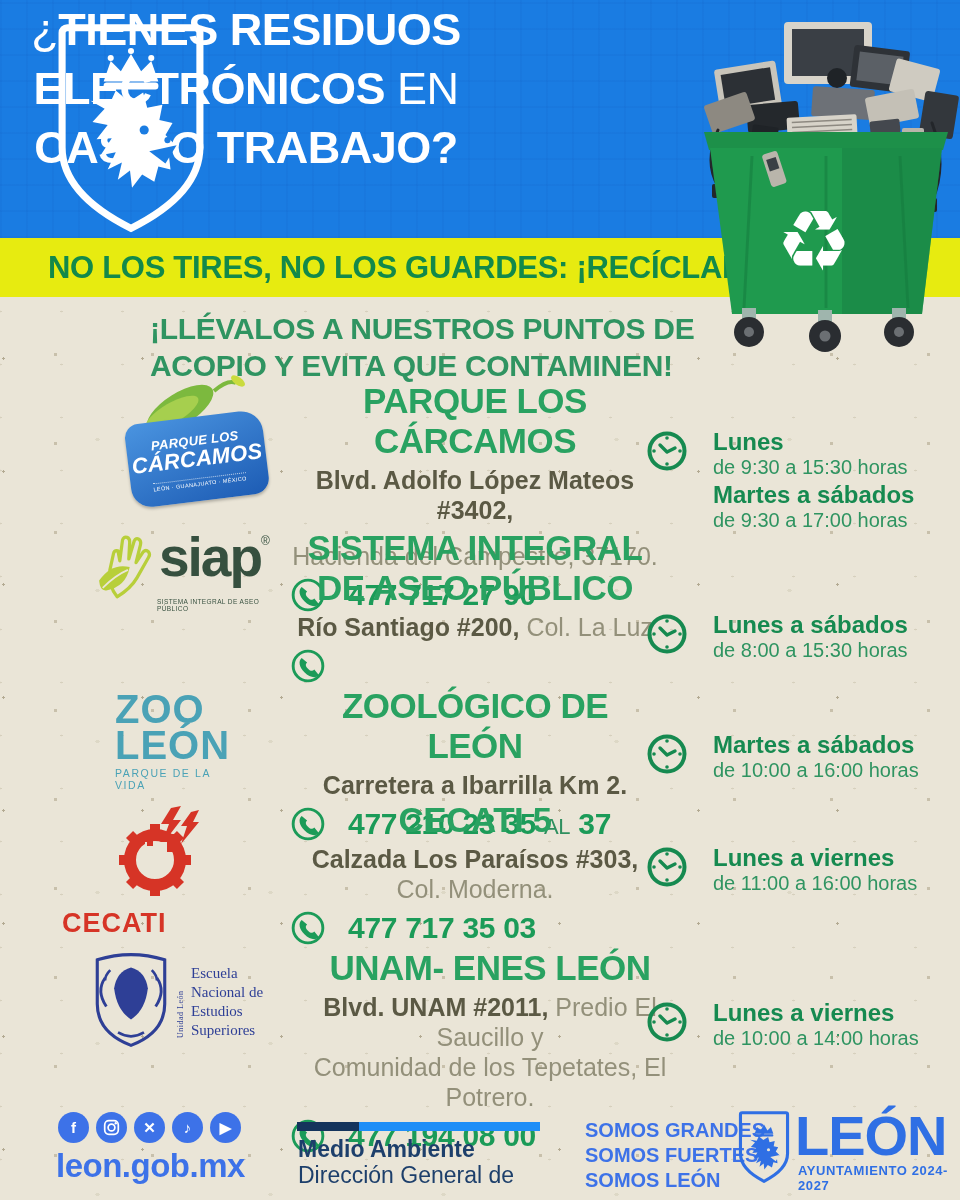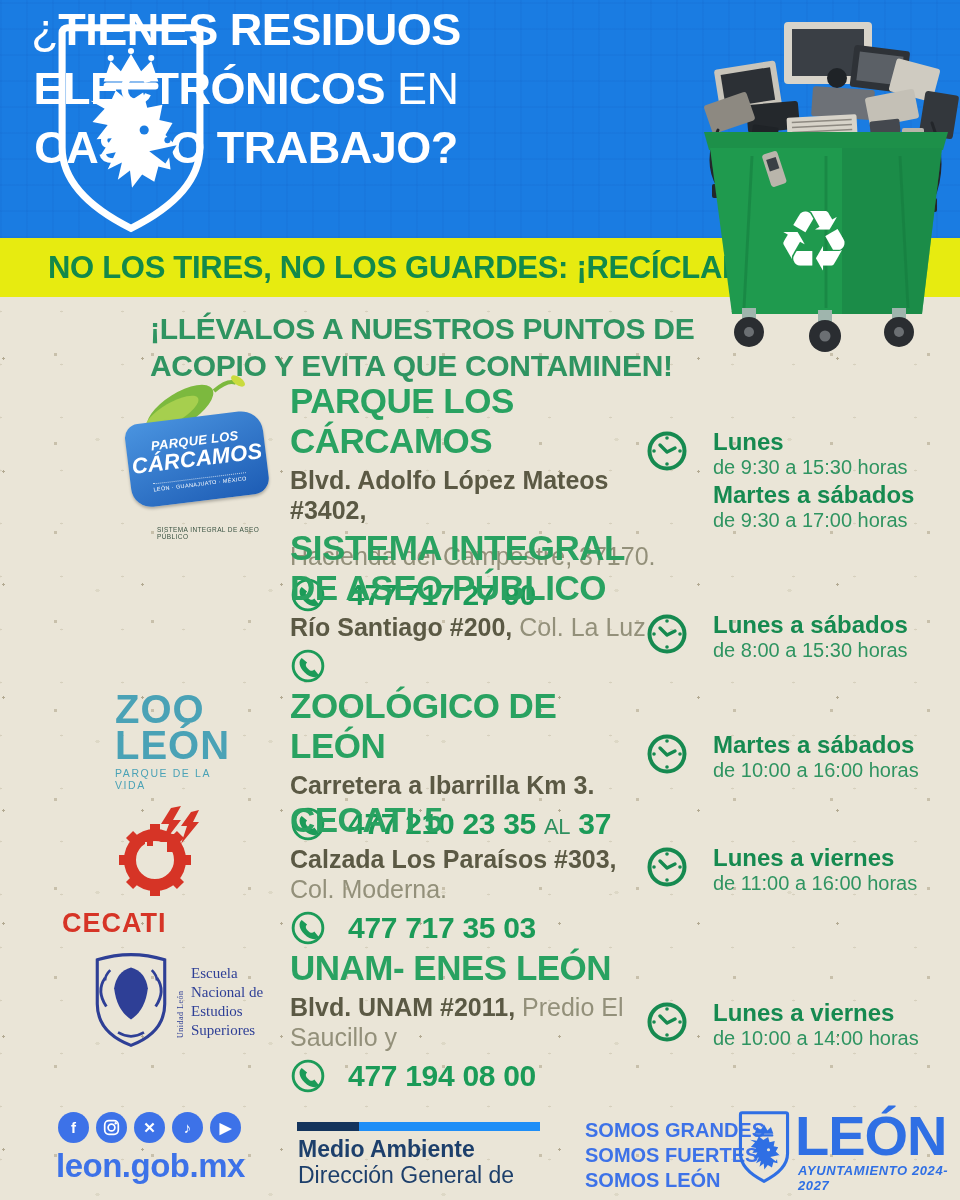--- a/index.html
+++ b/index.html
@@ -36,21 +36,21 @@
     background-position:7px 13px,31px 41px,73px 5px,11px 67px;}
 
   #lead{left:150px;top:13px;width:640px;text-align:left;color:#2f9461;
         font-size:30px;line-height:37px;font-weight:600;letter-spacing:-.3px;}
   #lead b{font-weight:800;}
 
   
   .entry{left:0;width:960px;}
   .e1{top:84px;} .e2{top:231px;} .e3{top:389px;} .e4{top:503px;} .e5{top:651px;}
   .loc-title{color:#29a261;font-weight:800;font-size:35px;line-height:40px;letter-spacing:-.5px;}
-  .content{left:290px;top:0;width:370px;}
+  .content{left:290px;top:0;width:370px;text-align:center;}
   .addr{font-size:25px;line-height:30px;color:#93907a;margin-top:4px;}
   .addr b{color:#5b5944;font-weight:700;}
   .phone-row{display:flex;align-items:center;gap:22px;margin-top:6px;}
   .phone-num{color:#1b9b58;font-weight:800;font-size:30px;letter-spacing:-.3px;}
   .phone-num .al{font-weight:400;font-size:22px;color:#2f8f5f;}
   .sched{left:645px;width:280px;}
   .sched-wrap{display:flex;gap:24px;}
   .sched-text .days{color:#168a50;font-weight:800;font-size:24px;line-height:26px;}
   .sched-text .hours{color:#2f9461;font-size:20px;line-height:24px;margin-bottom:3px;}
 
@@ -91,21 +91,21 @@
   .soc{width:31px;height:31px;border-radius:50%;background:#3d72e8;color:#fff;
        display:flex;align-items:center;justify-content:center;font-size:15px;font-weight:700;}
   #site-url{left:56px;top:52px;font-size:33px;font-weight:800;color:#3d72e8;letter-spacing:-.5px;}
   #dept-bar{left:297px;top:27px;width:243px;height:9px;background:#1e8ef7;}
   #dept-bar .dark{position:absolute;left:0;top:0;width:62px;height:9px;background:#14345c;}
   #dept{left:298px;top:41px;color:#1d3f6b;font-size:23px;line-height:26px;}
   #dept b{font-weight:800;}
   #slogan{left:585px;top:23px;color:#3d72e8;font-weight:800;font-size:20px;line-height:25px;}
   #mini-shield{left:737px;top:16px;}
   #leon-word{left:795px;top:8px;color:#2f6fe4;font-weight:800;font-size:56px;letter-spacing:-1px;}
-  #leon-sub{left:798px;top:68px;color:#2f6fe4;font-size:13px;font-weight:700;letter-spacing:.6px;font-style:italic;}
+  #leon-sub{left:798px;top:68px;color:#2f6fe4;font-size:13px;font-weight:700;letter-spacing:.6px;}
 
   
   #dumpster{left:692px;top:8px;width:268px;height:346px;z-index:5;}
 </style>
 </head>
 <body>
 
 <div id="header" class="abs">
   <svg id="shield" class="abs" width="152" height="212" viewBox="0 0 150 208">
     <path d="M12,5 h126 a5,5 0 0 1 5,5 v113 q0,46 -68,80 q-68,-34 -68,-80 v-113 a5,5 0 0 1 5,-5 Z" fill="none" stroke="#ffffff" stroke-width="7"></path>
@@ -182,20 +182,29 @@
           <div class="hours">de 9:30 a 15:30 horas</div>
           <div class="days">Martes a sábados</div>
           <div class="hours">de 9:30 a 17:00 horas</div>
         </div>
       </div>
     </div>
   </div>
 
   <div class="entry e2 abs">
     <div id="siap-logo" class="abs logo-box">
+      <div class="siap-row">
+        <svg width="64" height="72" viewBox="0 0 70 80">
+          <path d="M24,72 q-10,-12 -8,-30 l4,-18 q1,-4 5,-3 l2,11 l3,-23 q1,-4 5,-3 q3,1 3,5 l-1,19 l6,-20 q2,-4 5,-2 q3,2 2,6 l-5,20 l8,-12 q3,-3 6,0 q2,3 0,6 l-13,23 q-7,12 -22,21 Z" fill="none" stroke="#b8cf3a" stroke-width="3.6" stroke-linejoin="round"></path>
+          <path d="M4,54 q14,-20 34,-15 q-4,22 -26,26 q-7,1 -8,-11 Z" fill="#b8cf3a"></path>
+          <path d="M8,62 q14,-14 28,-20" stroke="#eae5d7" stroke-width="2" fill="none"></path>
+        </svg>
+        <span class="siap-word">siap</span>
+        <span class="siap-reg">®</span>
+      </div>
       <div class="siap-tag">SISTEMA INTEGRAL DE ASEO PÚBLICO</div>
     </div>
     <div class="content abs">
       <div class="loc-title">
         <span>SISTEMA INTEGRAL</span><br><span>DE ASEO PÚBLICO</span>
       </div>
       <div class="addr"><b>Río Santiago #200,</b><span> Col. La Luz</span></div>
       <div class="phone-row">
         <svg width="36" height="36" viewBox="0 0 40 40">
           <circle cx="20" cy="20" r="16.5" fill="none" stroke="#1b9b58" stroke-width="3.2"></circle>
@@ -222,21 +231,21 @@
   </div>
 
   <div class="entry e3 abs">
     <div id="zoo-logo" class="abs logo-box">
       <div class="zoo-l1">ZOO</div>
       <div class="zoo-l2">LEÓN</div>
       <div class="zoo-l3">PARQUE DE LA VIDA</div>
     </div>
     <div class="content abs">
       <div class="loc-title">ZOOLÓGICO DE LEÓN</div>
-      <div class="addr"><b>Carretera a Ibarrilla Km 3.</b></div>
+      <div class="addr"><b>Carretera a Ibarrilla Km 2.</b></div>
       <div class="phone-row">
         <svg width="36" height="36" viewBox="0 0 40 40">
           <circle cx="20" cy="20" r="16.5" fill="none" stroke="#1b9b58" stroke-width="3.2"></circle>
           <path d="M13,11 c-4,3 -3,10 3,16 c6,6 13,7 16,3 l-5,-6 c-2,2 -4,2 -7,-1 c-3,-3 -3,-5 -1,-7 Z" fill="#1b9b58"></path>
         </svg>
         <span class="phone-num"><span>477 210 23 35</span>
           <span class="al">AL</span>
           <span>37</span></span>
       </div>
     </div>
@@ -325,20 +334,21 @@
       <div class="unam-text">
         <div>Escuela</div>
         <div>Nacional de</div>
         <div>Estudios</div>
         <div>Superiores</div>
       </div>
     </div>
     <div class="content abs" style="width:400px">
       <div class="loc-title">UNAM- ENES LEÓN</div>
       <div class="addr"><b>Blvd. UNAM #2011,</b><span> Predio El Saucillo y</span></div>
+      <div class="addr" style="margin-top:0">Comunidad de los Tepetates, El Potrero.</div>
       <div class="phone-row">
         <svg width="36" height="36" viewBox="0 0 40 40">
           <circle cx="20" cy="20" r="16.5" fill="none" stroke="#1b9b58" stroke-width="3.2"></circle>
           <path d="M13,11 c-4,3 -3,10 3,16 c6,6 13,7 16,3 l-5,-6 c-2,2 -4,2 -7,-1 c-3,-3 -3,-5 -1,-7 Z" fill="#1b9b58"></path>
         </svg>
         <span class="phone-num">477 194 08 00</span>
       </div>
     </div>
     <div class="sched abs" style="top:52px">
       <div class="sched-wrap">

